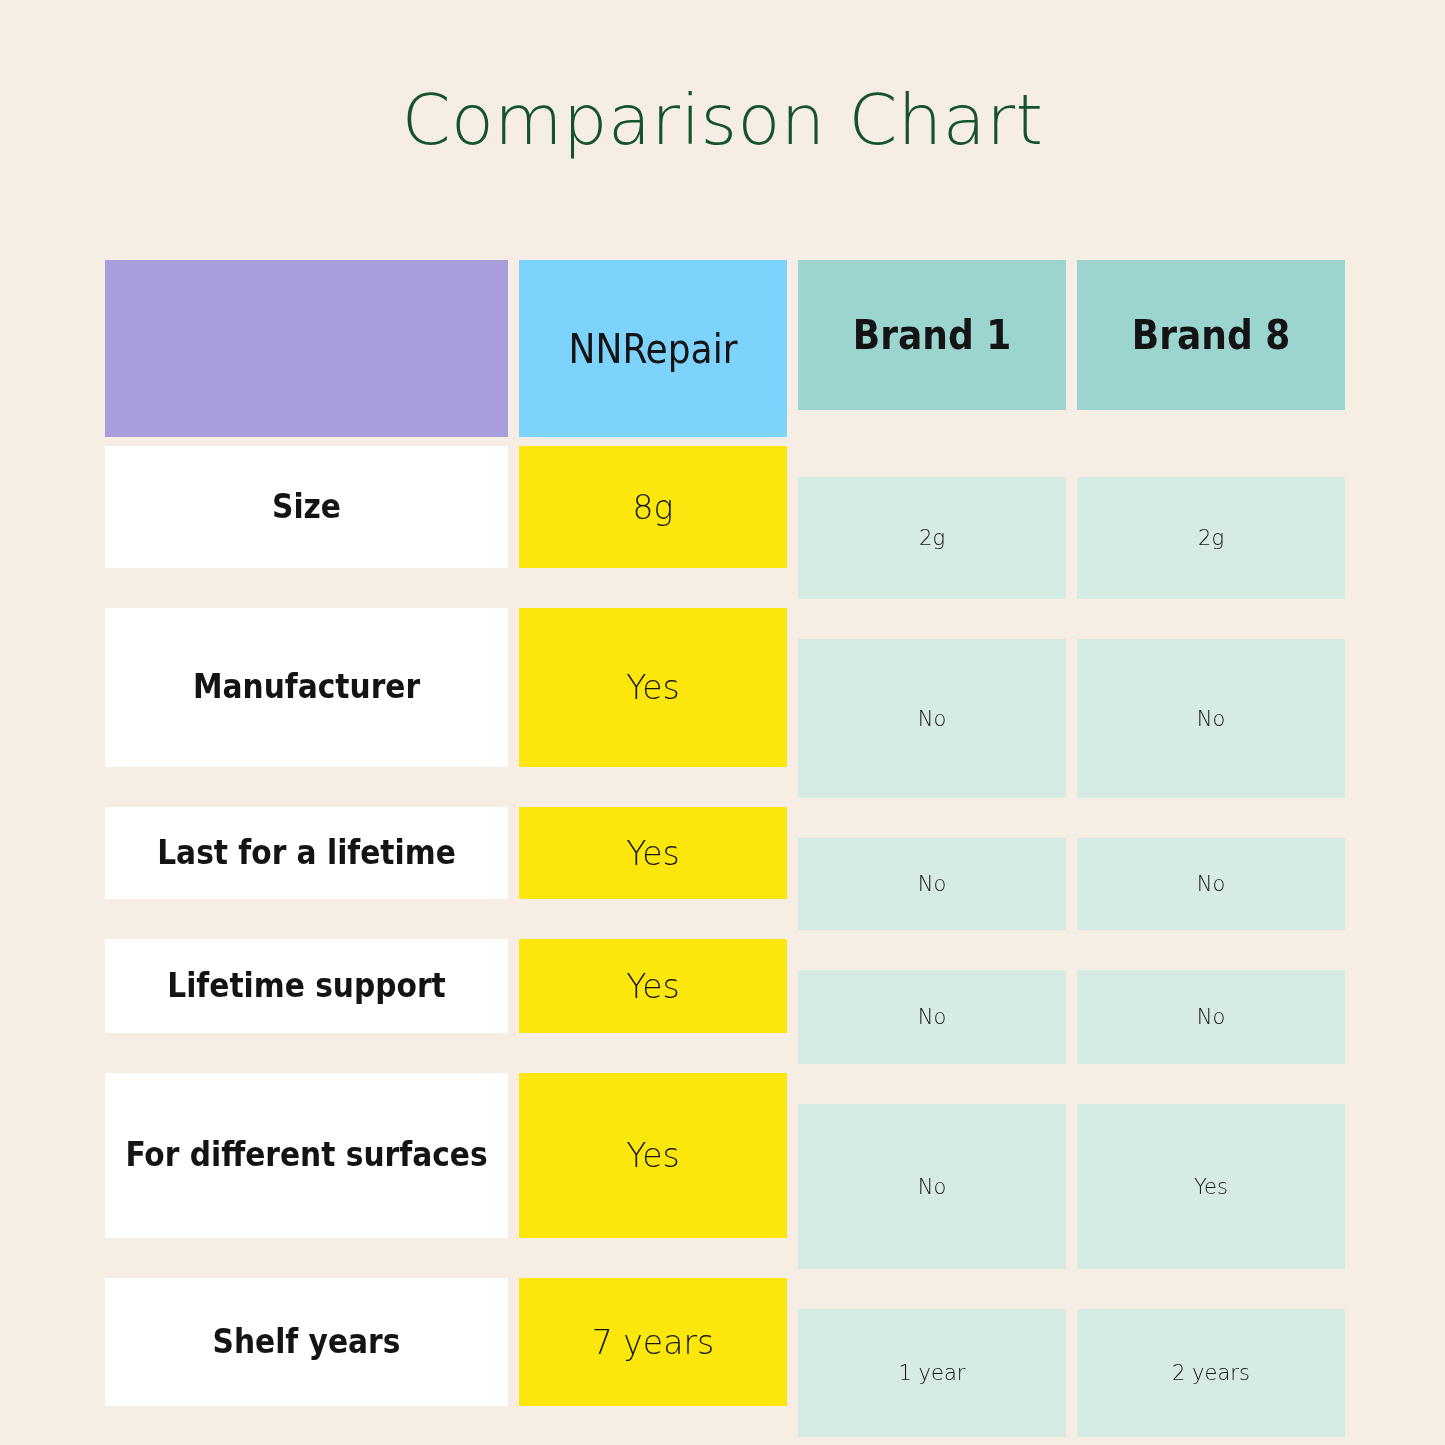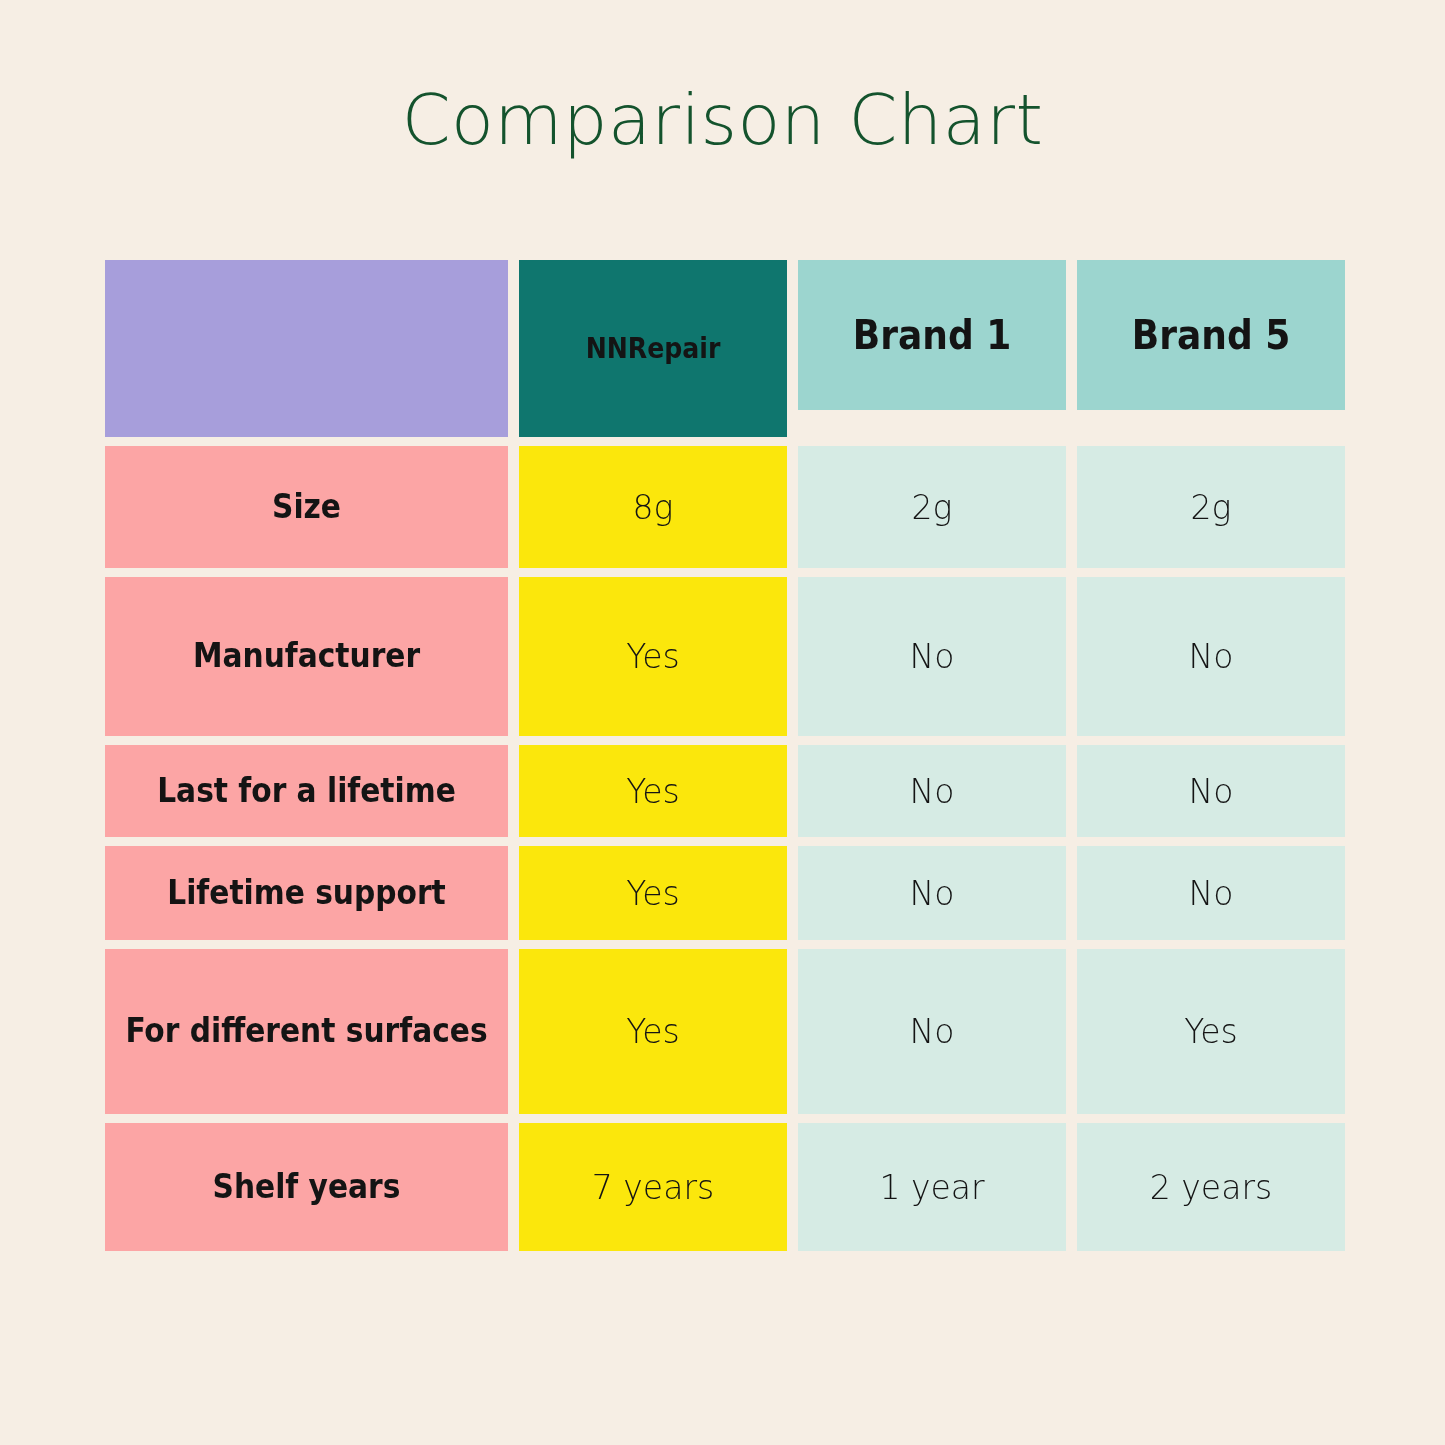--- a/index.html
+++ b/index.html
@@ -59,59 +59,60 @@
     padding: 6px 14px;
     color: #141414;
   }
 
   
   .h-blank {
     background: #a79edb;
     height: 177px;
   }
   .h-main {
-    background: #0f766e;
+    background: #7dd3fc;
     height: 177px;
-    font-size: 28px;
-    font-weight: 700;
+    font-size: 40px;
+    font-weight: 400;
     font-family: "DejaVu Sans", sans-serif;
     font-stretch: condensed;
   }
   .h-brand {
     background: #9cd5cf;
     height: 150px;
     font-size: 40px;
     font-weight: 700;
     font-family: "DejaVu Sans", sans-serif;
     font-stretch: condensed;
   }
 
   
   .c-label {
-    background: #fca5a5;
+    background: #ffffff;
     font-size: 33px;
     font-weight: 600;
     font-family: "DejaVu Sans", sans-serif;
     font-stretch: condensed;
     line-height: 1.3;
   }
   .c-main {
     background: #fbe70c;
     font-size: 33px;
     font-weight: 300;
     font-family: "DejaVu Sans", sans-serif;
     font-stretch: condensed;
     text-align: right;
   }
   .c-brand {
     background: #d6ebe4;
-    font-size: 33px;
+    font-size: 21px;
     font-weight: 300;
     font-family: "DejaVu Sans", sans-serif;
     font-stretch: condensed;
+    margin-top: 31px;
   }
 
   .r-h1 { height: 122px; }
   .r-h2 { height: 159px; }
   .r-h3 { height: 92px; }
   .r-h4 { height: 94px; }
   .r-h5 { height: 165px; }
   .r-h6 { height: 128px; }
 </style>
 </head>
@@ -119,21 +120,21 @@
 
 <div class="page">
 
   <div class="title">Comparison Chart</div>
 
   <div class="table">
 
     <div class="cell h-blank"></div>
     <div class="cell h-main">NNRepair</div>
     <div class="cell h-brand">Brand 1</div>
-    <div class="cell h-brand">Brand 5</div>
+    <div class="cell h-brand">Brand 8</div>
 
     <div class="cell c-label r-h1">Size</div>
     <div class="cell c-main r-h1">8g</div>
     <div class="cell c-brand r-h1">2g</div>
     <div class="cell c-brand r-h1">2g</div>
 
     <div class="cell c-label r-h2">Manufacturer</div>
     <div class="cell c-main r-h2">Yes</div>
     <div class="cell c-brand r-h2">No</div>
     <div class="cell c-brand r-h2">No</div>

